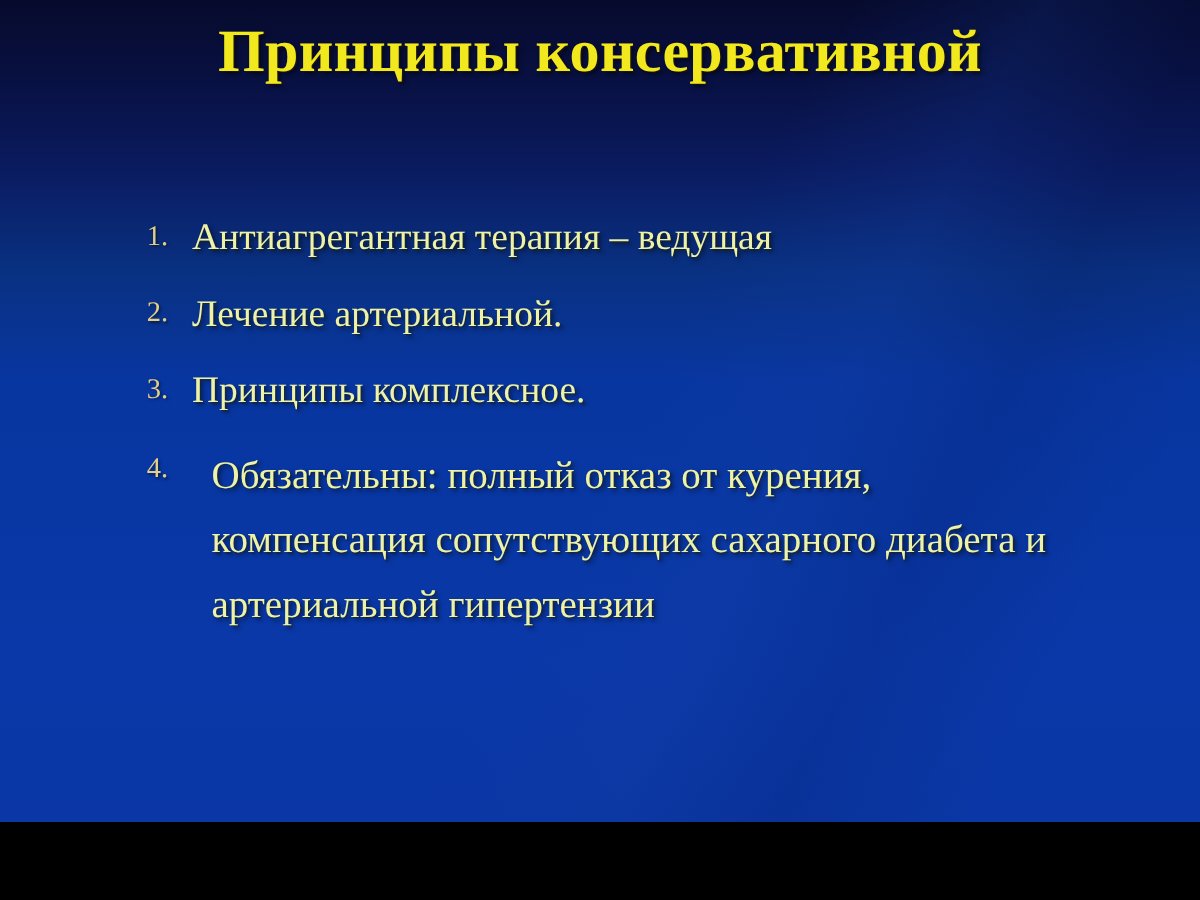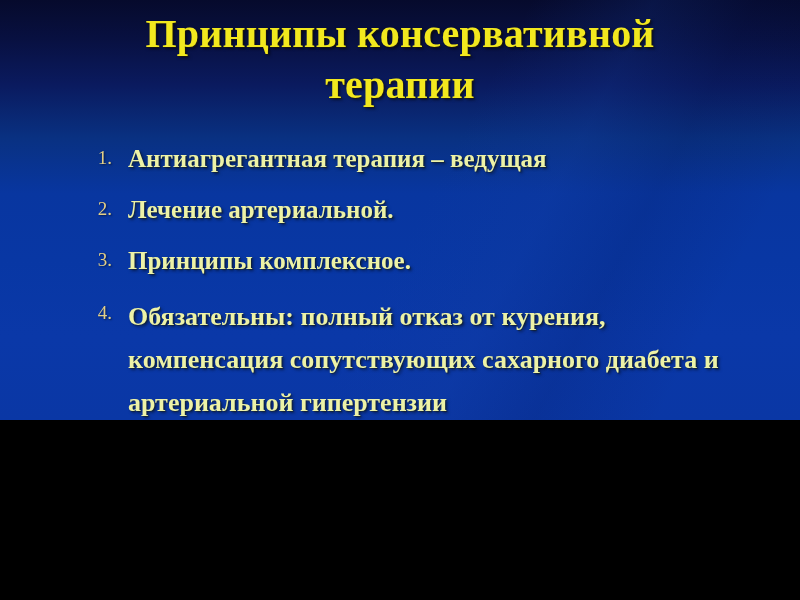--- a/index.html
+++ b/index.html
@@ -5,21 +5,21 @@
 <style>
   html, body {
     margin: 0;
     padding: 0;
     background: #000;
   }
 
   .slide {
     position: relative;
     width: 800px;
-    height: 420px;
+    height: 548px;
     overflow: hidden;
     
     background:
       linear-gradient(180deg,
         #060a2c 0%,
         #081040 9%,
         #0a1a5e 20%,
         #093182 33%,
         #0836a0 46%,
         #0837a4 62%,
@@ -104,44 +104,43 @@
   }
 
   .item-text {
     display: block;
     font-size: 25px;
     line-height: 34px;
     color: #edf2a6;
     text-shadow:
       1px 1px 0 rgba(30,35,10,0.45),
       2px 2px 3px rgba(0,0,0,0.5);
-    font-weight: bold;
   }
 
   
   .item.compact { margin-bottom: 17px; }
 
   
   .item.large .item-text {
     font-size: 26px;
     line-height: 43px;
+    margin-left: 13px;
   }
   .item.large .item-num {
     top: 6px;
   }
 </style>
 </head>
 <body>
 
 <div class="slide">
   <div class="content">
 
     <div class="title-block">
       <span class="title-line">Принципы консервативной</span>
-      <span class="title-line">терапии</span>
     </div>
 
     <ol class="list">
 
       <li class="item compact">
         <span class="item-num">1.</span>
         <span class="item-text">Антиагрегантная терапия – ведущая</span>
       </li>
 
       <li class="item compact">

